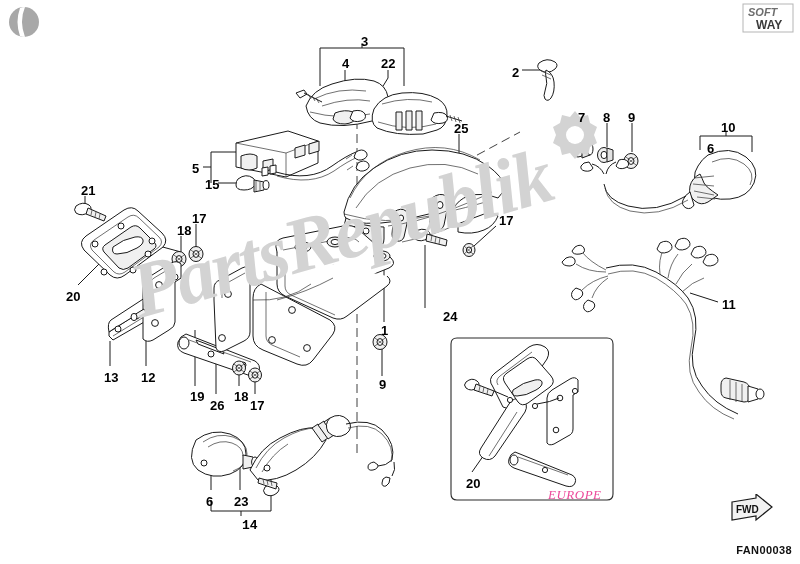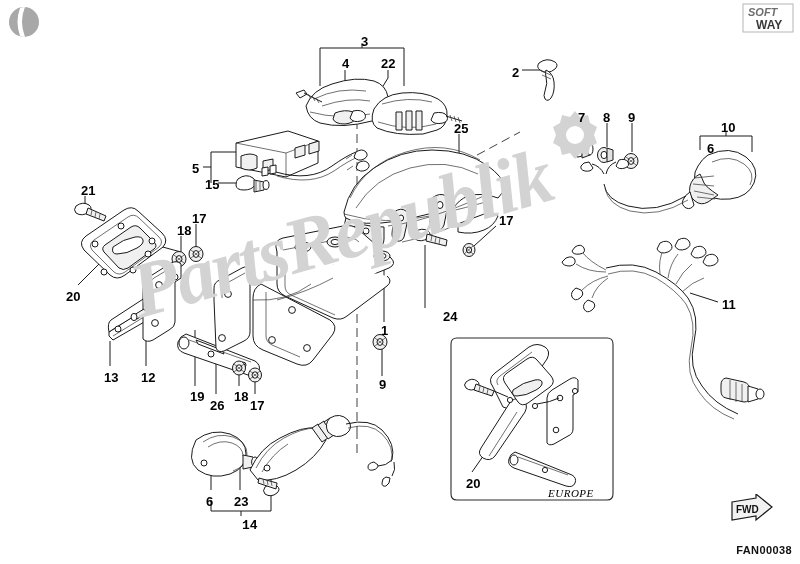--- a/index.html
+++ b/index.html
@@ -60,22 +60,22 @@
     font-family:"Liberation Sans", sans-serif;
     font-size:11px;font-weight:bold;color:#111;
     letter-spacing:0.4px;
     text-align:right;
   }
   .europe-label{
     position:absolute;
     left:548px;top:487px;
     font-family:"Liberation Serif", serif;
     font-style:italic;
-    font-size:11px;
-    color:#000000;
+    font-size:13px;
+    color:#ec4899;
     letter-spacing:0.5px;
   }
   .ln{stroke:#1a1a1a;stroke-width:1;fill:none;}
   .part{stroke:#1a1a1a;stroke-width:1;fill:#ffffff;}
   .part-sh{stroke:#1a1a1a;stroke-width:1;fill:#f0f0f0;}
   .part-dk{stroke:#1a1a1a;stroke-width:1;fill:#e2e2e2;}
   .thin{stroke:#333;stroke-width:0.7;fill:none;}
   .dash{stroke:#2b2b2b;stroke-width:0.9;fill:none;stroke-dasharray:9 5;}
   .box{stroke:#2b2b2b;stroke-width:1.1;fill:none;}
 </style>

